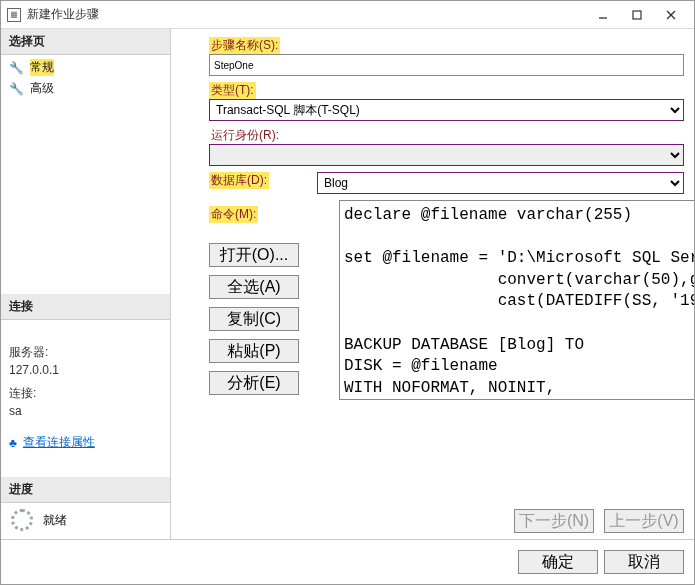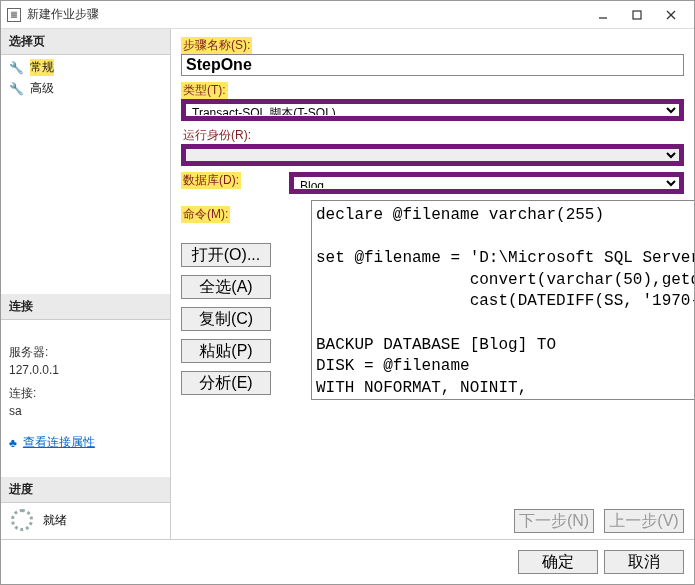--- a/index.html
+++ b/index.html
@@ -3,21 +3,21 @@
 <meta charset="utf-8">
 <style>
   * { box-sizing: border-box; margin: 0; padding: 0; }
   body { font-family: "Microsoft YaHei", "SimSun", Tahoma, sans-serif; font-size: 12px; background: #f0f0f0; }
   .window { width: 695px; height: 585px; background: #fff; border: 1px solid #999; display: flex; flex-direction: column; }
   .titlebar { height: 28px; background: #fff; border-bottom: 1px solid #ddd; display: flex; align-items: center; padding: 0 6px; }
   .titlebar .appicon { width: 14px; height: 14px; border: 1px solid #666; margin-right: 6px; display:flex;align-items:center;justify-content:center;font-size:8px;color:#666; }
   .titlebar .title { flex: 1; font-size: 12px; color: #333; }
   .titlebar .winbtn { width: 34px; height: 22px; display: flex; align-items: center; justify-content: center; font-size: 12px; color: #333; }
   .winbtn svg { width:10px; height:10px; }
-  .body { flex: 1; display: flex; overflow: hidden; }
+  .body { flex: 1; display: flex; overflow: hidden; gap: 28px; }
   .sidebar { width: 170px; border-right: 1px solid #ccc; display: flex; flex-direction: column; background: #fff; }
   .side-section-title { background: #eaeaea; border-bottom: 1px solid #ccc; padding: 4px 8px; font-weight: bold; color: #222; }
   .side-list { padding: 2px 0; }
   .side-item { display: flex; align-items: center; padding: 2px 8px; gap: 6px; color: #222; }
   .side-item .wrench { color:#c79300; }
   .side-item.sel span.lbl { background: #ffe761; }
   .side-spacer { flex: 1; }
   .side-block { padding: 24px 8px 10px 8px; }
   .side-block .h { font-weight: normal; color:#333; }
   .side-block .v { color:#333; margin-top:2px; }
@@ -26,22 +26,22 @@
   .progress-row { display:flex; align-items:center; gap:10px; padding:6px 10px 8px 10px; }
   .spinner { width:22px; height:22px; border:3px dotted #9aa; border-radius:50%; }
   .main { flex: 1; display: flex; flex-direction: column; background: #fff; }
   .toolbar { height: 30px; display: flex; align-items: center; gap: 8px; padding: 0 8px; border-bottom: 1px solid #ddd; }
   .toolbar .scripticon { width:14px;height:14px;border:1px solid #888; }
   .toolbar .dd { font-size:10px; color:#333; }
   .toolbar .helpicon { width:14px;height:14px;border-radius:50%;background:#1e90ff;color:#fff;display:flex;align-items:center;justify-content:center;font-size:10px;font-weight:bold; }
   .content { flex:1; overflow:auto; padding: 8px 10px 4px 10px; display:flex; flex-direction:column; gap:6px; }
   .fld-label { background:#ffe761; display:inline-block; padding:0 2px; color:#7f1d1d; }
   .fld-label.plain { background:transparent; }
-  .txtinput { width:100%; border:1px solid #888; height:22px; padding:1px 4px; font-size:16px; font-family:inherit;font-weight:bold; }
-  .combo { width:100%; border:5px solid #701a75; height:22px; background:#eee; font-size:12px; font-family:inherit; padding:1px 2px; }
+  .txtinput { width:100%; border:1px solid #888; height:22px; padding:1px 4px; font-size:10px; font-family:inherit; }
+  .combo { width:100%; border:1px solid #701a75; height:22px; background:#eee; font-size:12px; font-family:inherit; padding:1px 2px; }
   .combo.white { background:#fff; }
   .row-db { display:flex; align-items:flex-start; gap:18px; }
   .row-db .left { width:90px; }
   .row-cmd { display:flex; align-items:flex-start; gap:12px; }
   .cmd-buttons { width:90px; display:flex; flex-direction:column; gap:8px; padding-top: 6px; }
   .btn { border:1px solid #888; background:#eee; height:24px; display:flex; align-items:center; justify-content:center; font-size:16px; cursor:default; }
   .cmd-area { flex:1; }
   .code { width:100%; height:200px; border:1px solid #888; resize:none; font-family: "Courier New", monospace; font-size:16px; padding:4px; white-space:pre; overflow:auto; line-height:1.35;margin-left:28px; }
   .footer-nav { display:flex; justify-content:flex-end; gap:10px; padding:6px 10px; }
   .footer-nav .btn, .dialog-footer .btn { width:80px; }

